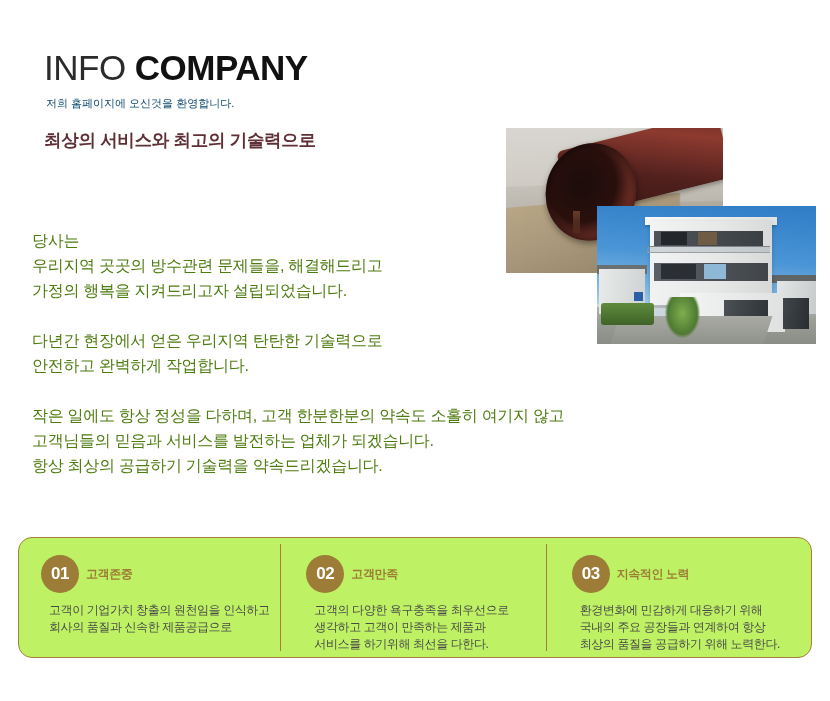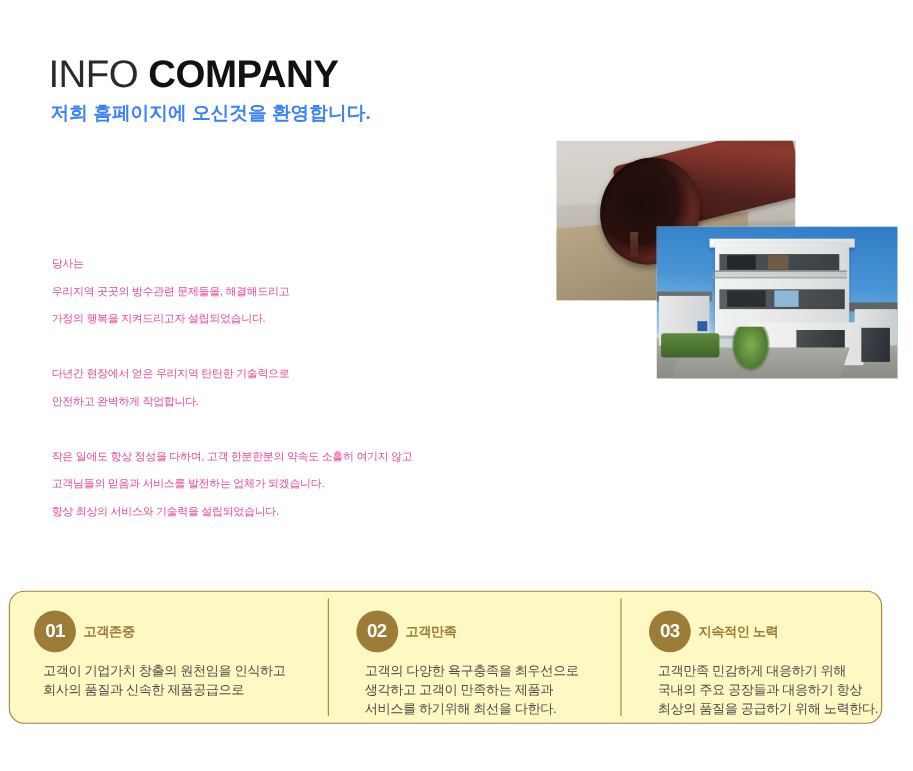--- a/index.html
+++ b/index.html
@@ -43,49 +43,49 @@
   .brand-title .brand-light {
     font-weight: 300;
     color: #2b2b2b;
   }
   .brand-title .brand-bold {
     font-weight: 700;
     color: #111111;
   }
   .brand-sub {
     margin: 5px 0 0 2px;
-    font-size: 17px;
+    font-size: 11px;
     line-height: 20px;
-    color: #3b82f6;
-    font-weight: 700;
+    color: #0c4a6e;
+    font-weight: 400;
   }
 
   
   .headline {
     position: absolute;
     left: 44px;
     top: 126px;
     width: 470px;
     font-size: 17.5px;
     line-height: 28px;
     font-weight: 700;
     color: #5e2f35;
     letter-spacing: -0.3px;
   }
   .headline div { white-space: nowrap; }
 
   
   .body-copy {
     position: absolute;
-    left: 47px;
+    left: 32px;
     top: 228px;
     width: 760px;
-    font-size: 10px;
+    font-size: 16px;
     line-height: 25px;
-    color: #ec4899;
+    color: #4d7c0f;
     letter-spacing: -0.3px;
   }
   .para { margin: 0; }
   .para + .para { margin-top: 25px; }
   .para div { white-space: nowrap; }
   .para-1 { margin-top: 0; }
   .para-3 { margin-top: 29px; }
 
   
   .photos {
@@ -311,33 +311,32 @@
   }
   .h-sign {
     position: absolute;
     left: 17%; top: 62%; width: 4%; height: 7%;
     background: #2b5fa8;
   }
 
   
   .values-panel {
     position: absolute;
-    left: 8px;
+    left: 18px;
     top: 537px;
     width: 794px;
     height: 121px;
-    background: #fef9c3;
+    background: #bef264;
     border: 1px solid #a4803c;
     border-top-left-radius: 14px;
     border-bottom-left-radius: 14px;
     border-top-right-radius: 14px;
     border-bottom-right-radius: 14px;
     display: flex;
     align-items: stretch;
-    gap: 28px;
   }
   .value-col {
     position: relative;
     flex: 1 1 0;
     padding: 17px 10px 0 22px;
   }
   .value-col + .value-col::before {
     content: "";
     position: absolute;
     left: 0;
@@ -390,36 +389,37 @@
 <body>
 
 <div class="page">
 
   <div class="header">
     <h1 class="brand-title"><span class="brand-light">INFO</span> <span class="brand-bold">COMPANY</span></h1>
     <p class="brand-sub">저희 홈페이지에 오신것을 환영합니다.</p>
   </div>
 
   <div class="headline">
+    <div>최상의 서비스와 최고의 기술력으로</div>
   </div>
 
   <div class="body-copy">
     <div class="para para-1">
       <div>당사는</div>
       <div>우리지역 곳곳의 방수관련 문제들을, 해결해드리고</div>
       <div>가정의 행복을 지켜드리고자 설립되었습니다.</div>
     </div>
     <div class="para">
       <div>다년간 현장에서 얻은 우리지역 탄탄한 기술력으로</div>
       <div>안전하고 완벽하게 작업합니다.</div>
     </div>
     <div class="para para-3">
       <div>작은 일에도 항상 정성을 다하며, 고객 한분한분의 약속도 소홀히 여기지 않고</div>
       <div>고객님들의 믿음과 서비스를 발전하는 업체가 되겠습니다.</div>
-      <div>항상 최상의 서비스와 기술력을 설립되었습니다.</div>
+      <div>항상 최상의 공급하기 기술력을 약속드리겠습니다.</div>
     </div>
   </div>
 
   <div class="photos">
     <div class="photo photo-pipe">
       <div class="pipe-scene"></div>
       <div class="pipe-top-strip"></div>
       <div class="pipe-body"></div>
       <div class="pipe-mouth"></div>
       <div class="pipe-drip"></div>
@@ -476,21 +476,21 @@
         <div>서비스를 하기위해 최선을 다한다.</div>
       </div>
     </div>
 
     <div class="value-col value-col-3">
       <div class="value-head">
         <div class="value-badge">03</div>
         <div class="value-title">지속적인 노력</div>
       </div>
       <div class="value-body">
-        <div>고객만족 민감하게 대응하기 위해</div>
-        <div>국내의 주요 공장들과 대응하기 항상</div>
+        <div>환경변화에 민감하게 대응하기 위해</div>
+        <div>국내의 주요 공장들과 연계하여 항상</div>
         <div>최상의 품질을 공급하기 위해 노력한다.</div>
       </div>
     </div>
 
   </div>
 
 </div>
 
 </body></html>

